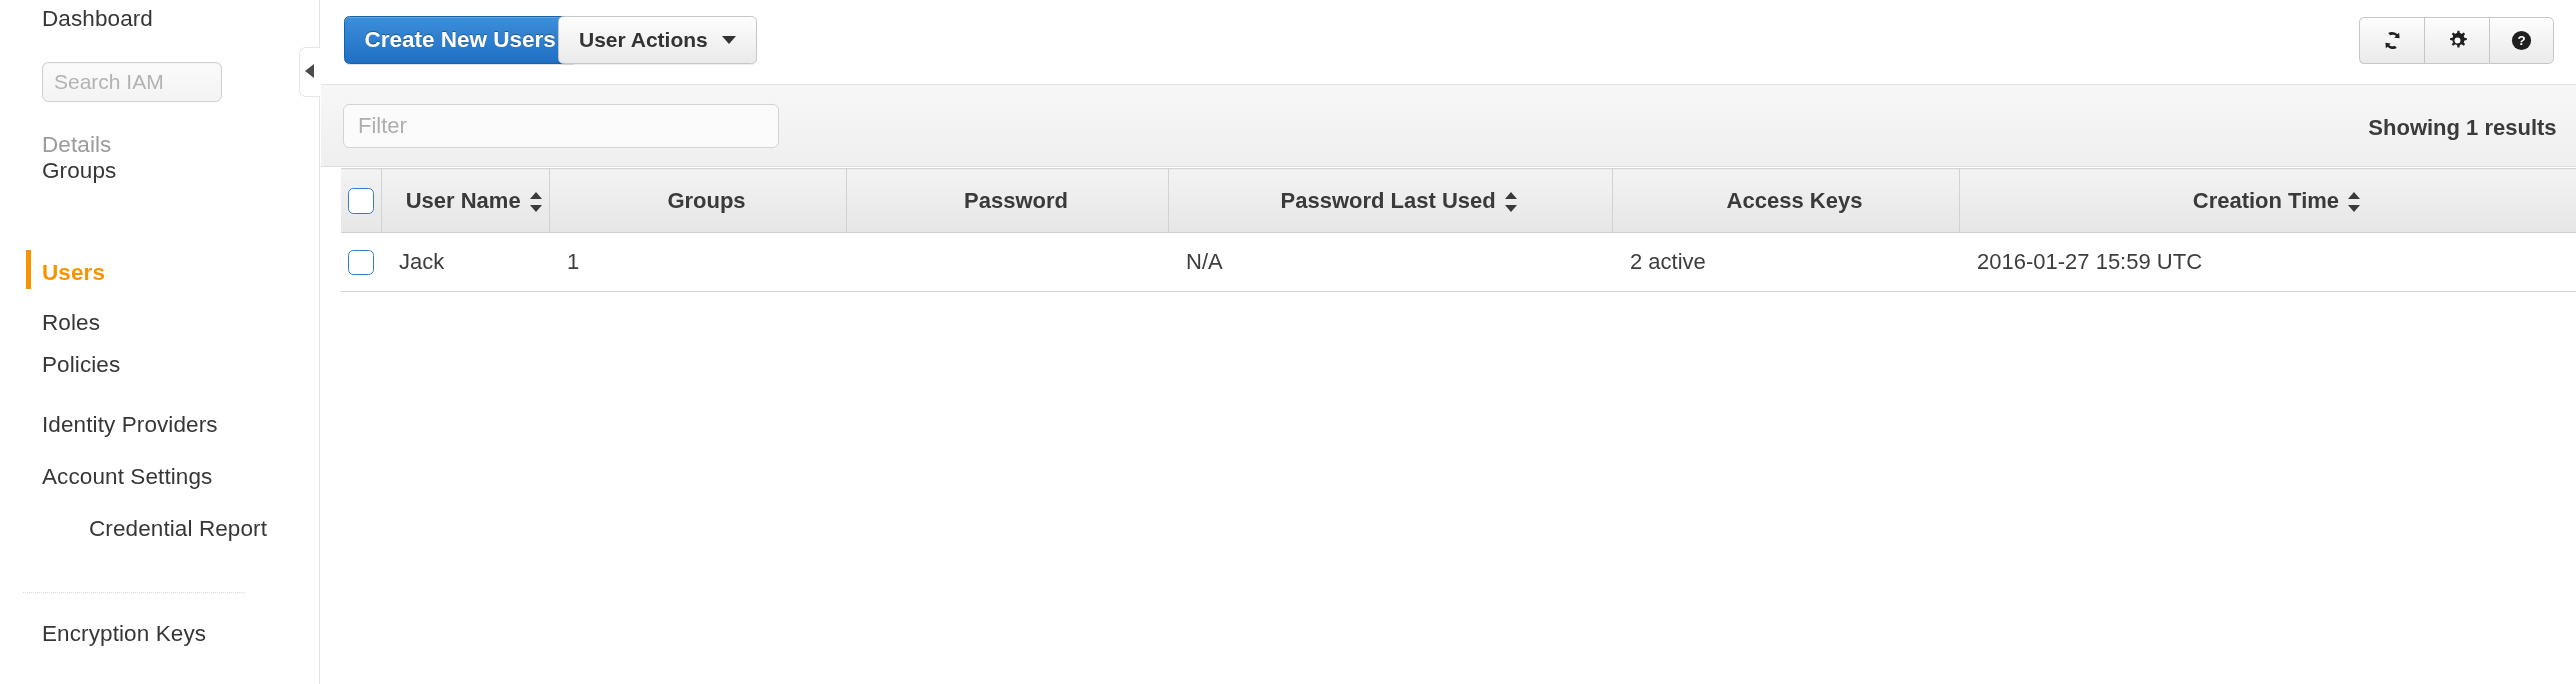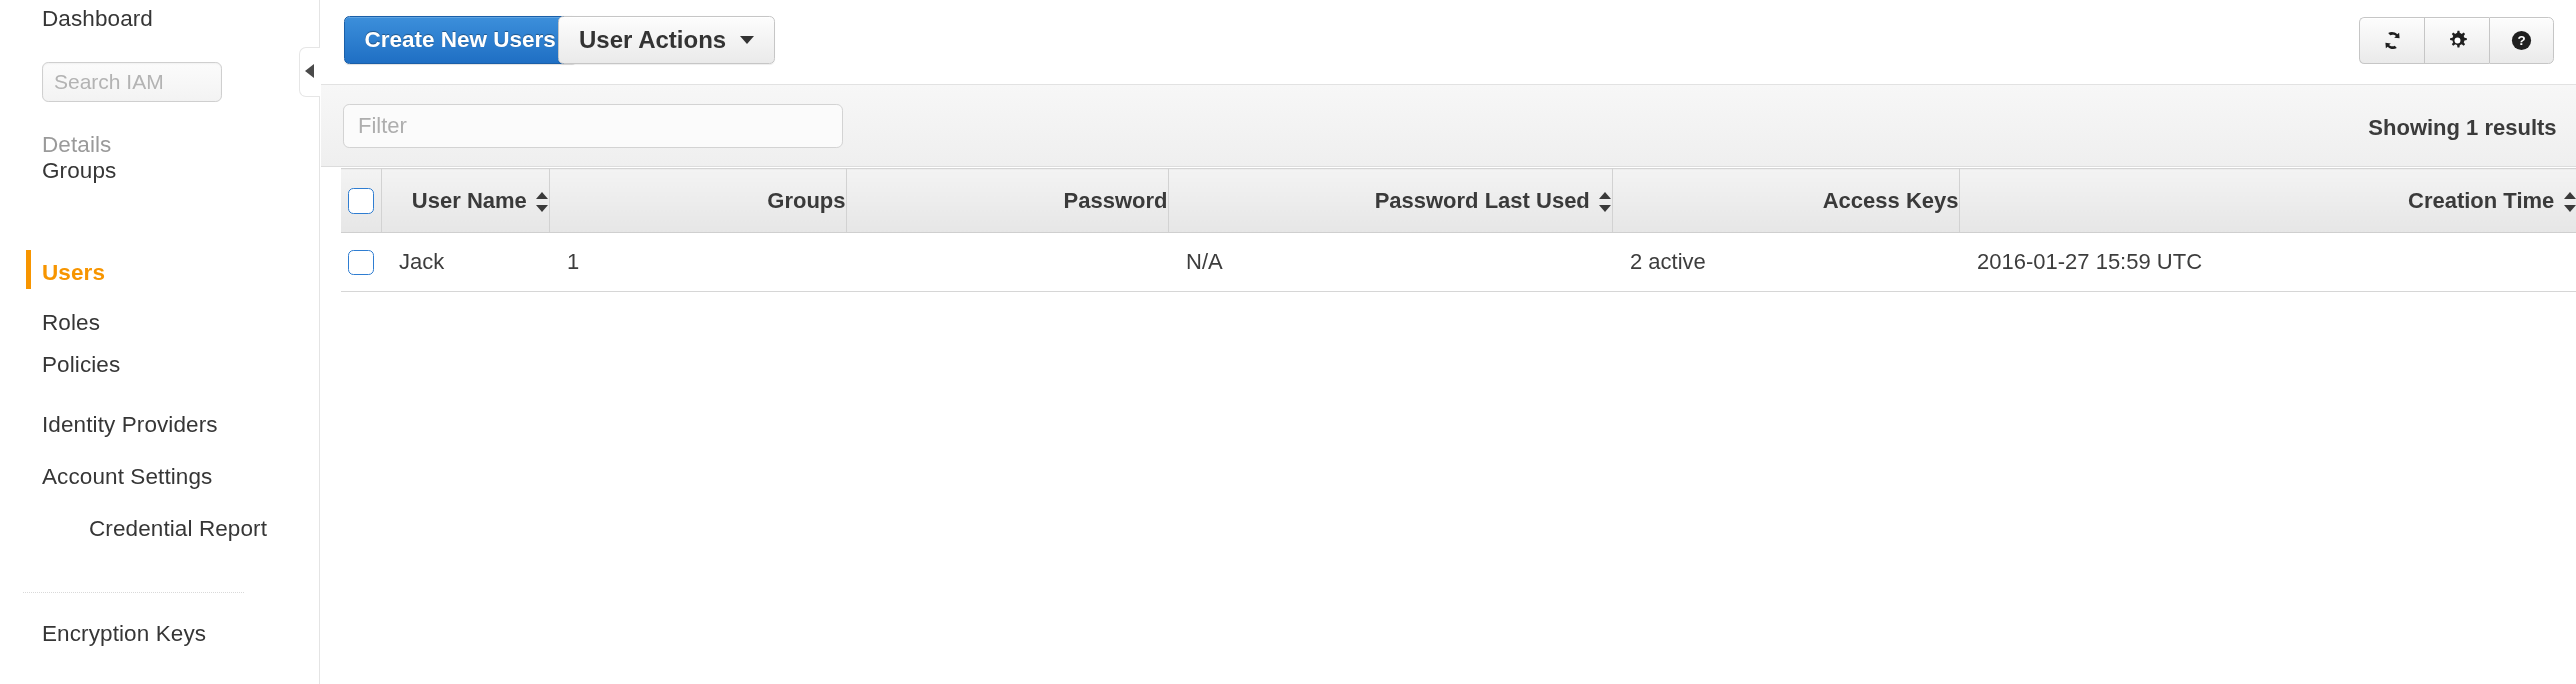--- a/index.html
+++ b/index.html
@@ -161,21 +161,21 @@
   }
 
   #btn-user-actions {
     left: 237px;
     top: 16.3px;
     height: 48px;
     padding: 0 20px;
     background: linear-gradient(#fdfdfd, #eaeaea);
     border: 0.8px solid #c6c6c6;
     color: #333333;
-    font-size: 24px;
+    font-size: 21px;
     font-weight: bold;
     box-shadow: 0 0.8px 0.8px rgba(0,0,0,0.07), inset 0 0.8px 0 #ffffff;
   }
   #btn-user-actions .caret {
     margin-left: 14px;
     width: 0; height: 0;
     border-left: 7px solid transparent;
     border-right: 7px solid transparent;
     border-top: 8.5px solid #333333;
   }
@@ -218,21 +218,21 @@
     width: 2255px;
     height: 82px;
     background: linear-gradient(#f7f7f7, #efefef);
     border-bottom: 1.6px solid #dcdcdc;
     box-sizing: border-box;
   }
   #filter-input {
     position: absolute;
     left: 22px;
     top: 19.4px;
-    width: 500px;
+    width: 436px;
     height: 44px;
     box-sizing: border-box;
     border: 0.8px solid #d3d3d3;
     border-radius: 6.2px;
     background: #fbfbfb;
     font-size: 22px;
     font-family: "Liberation Sans", sans-serif;
     color: #444;
     padding: 0 14px;
     outline: none;
@@ -263,21 +263,21 @@
   }
   table.users thead th {
     height: 64px;
     background: linear-gradient(#f3f3f3, #e6e6e6);
     border-top: 0.8px solid #d4d4d4;
     border-bottom: 0.8px solid #cfcfcf;
     border-right: 0.8px solid #d2d2d2;
     font-size: 22px;
     font-weight: bold;
     color: #3a3a3a;
-    text-align: right;
+    text-align: center;
     padding: 0 0 0 18px;
     box-sizing: border-box;
     white-space: nowrap;
     cursor: pointer;
   }
   table.users thead th.cb-col {
     border-right: 0.8px solid #d2d2d2;
     padding-left: 0;
     text-align: center;
     cursor: default;

